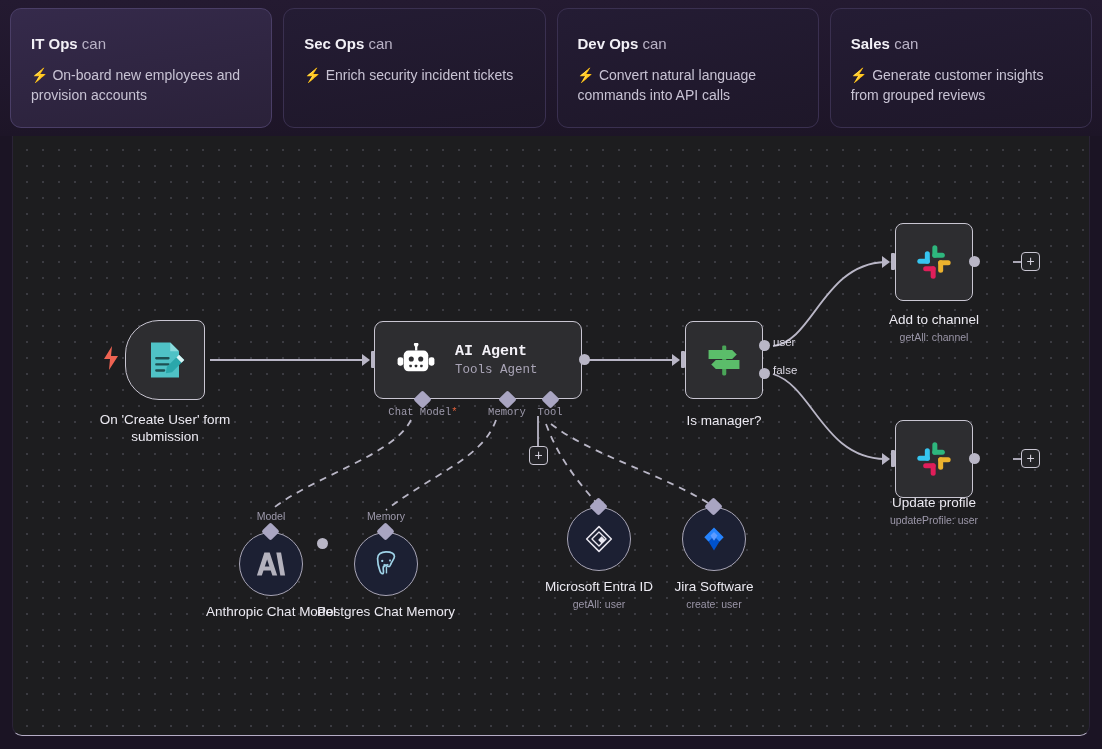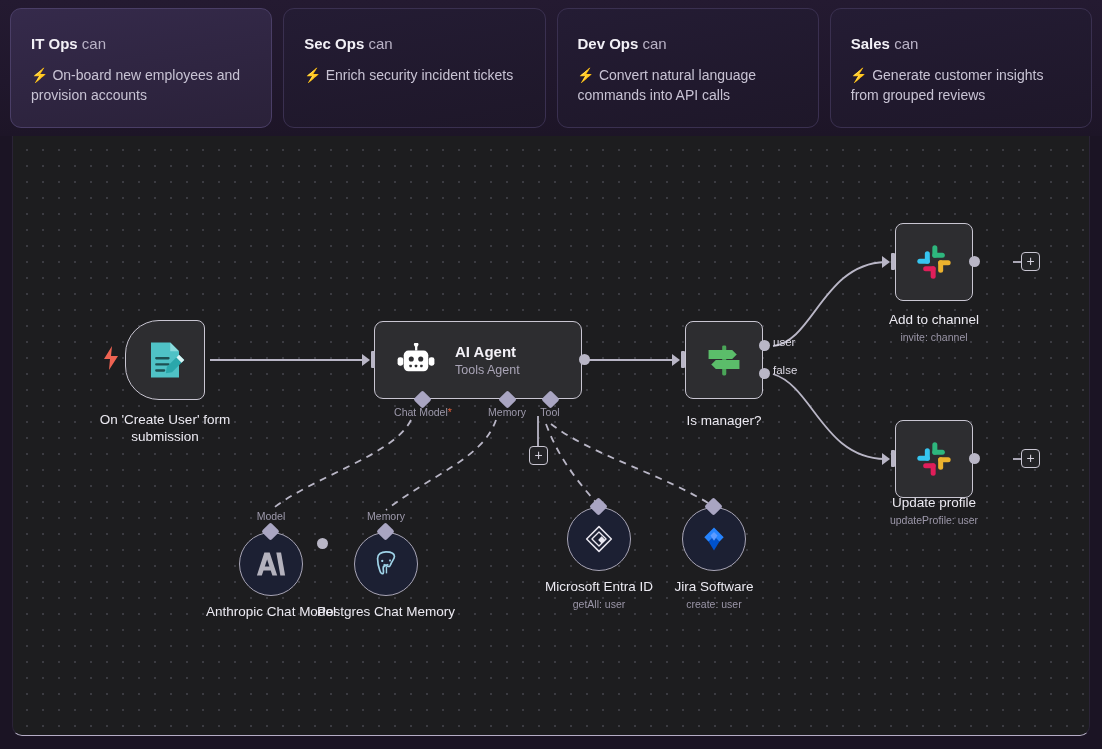--- a/index.html
+++ b/index.html
@@ -222,21 +222,21 @@
           <g>
             <path d="M40 18 l6 6 -14 14 -7 1 1 -7 Z" fill="#2aa7ab"></path>
             <path d="M40 18 l6 6 -3 3 -6 -6 Z" fill="#d9f4f5"></path>
           </g>
         </svg>
       </div>
       <div class="dot" style="left:192px; top:218px;"></div>
       <div class="node-label two" style="left:40px; top:92px;">On 'Create User' form submission</div>
     </div>
 
-    <div class="node" style="left:361px; top:185px;">
+    <div class="node" style="left:361px; top:185px;font-family:Liberation Mono, monospace;">
       <div class="inarrow" style="left:-12px; top:33px;"></div>
       <div class="inbar" style="left:-3px; top:30px;"></div>
       <div class="box wide">
         <svg class="icon" width="38" height="34" viewBox="0 0 40 36">
           <rect x="7" y="8" width="26" height="22" rx="5" fill="#ffffff"></rect>
           <rect x="0.5" y="15" width="6" height="9" rx="2.5" fill="#ffffff"></rect>
           <rect x="33.5" y="15" width="6" height="9" rx="2.5" fill="#ffffff"></rect>
           <rect x="19" y="1" width="2.4" height="7" fill="#ffffff"></rect>
           <circle cx="20.2" cy="1.6" r="2.4" fill="#ffffff"></circle>
           <circle cx="15" cy="17" r="2.7" fill="#2d2d30"></circle>
@@ -296,21 +296,21 @@
             <rect x="29" y="22" width="15" height="6" rx="3" fill="#ecb22e"></rect>
             <rect x="29" y="22" width="6" height="15" rx="3" fill="#ecb22e"></rect>
             <rect x="11" y="29" width="15" height="6" rx="3" fill="#e01e5a"></rect>
             <rect x="20" y="29" width="6" height="15" rx="3" fill="#e01e5a"></rect>
           </g>
         </svg>
       </div>
       <div class="dot" style="left:74px; top:33px;"></div>
       <div class="node-label" style="left:39px; top:89px;">
         <span>Add to channel</span>
-        <span class="node-sub">invite: channel</span>
+        <span class="node-sub">getAll: channel</span>
       </div>
     </div>
     <div class="plus" style="left:1008px; top:116px;">+</div>
 
     <div class="node" style="left:882px; top:284px;">
       <div class="inarrow" style="left:-13px; top:33px;"></div>
       <div class="inbar" style="left:-4px; top:30px;"></div>
       <div class="box square">
         <svg class="icon" width="40" height="40" viewBox="0 0 48 48">
           <g>

